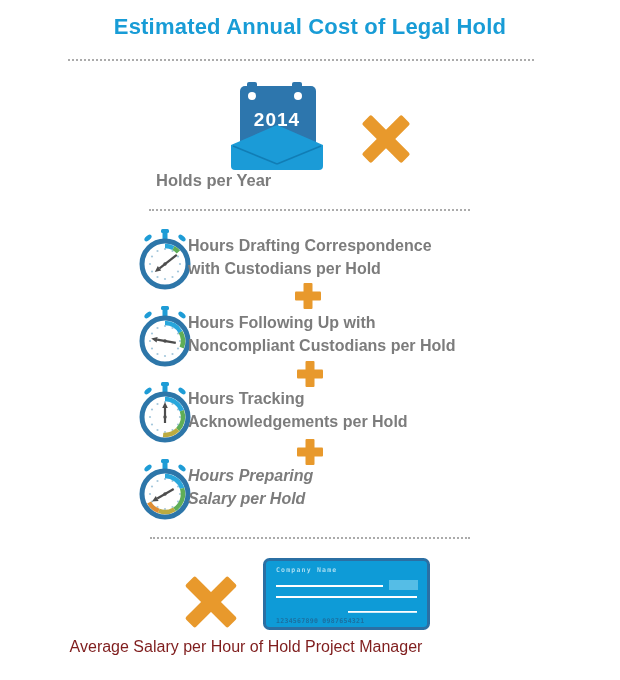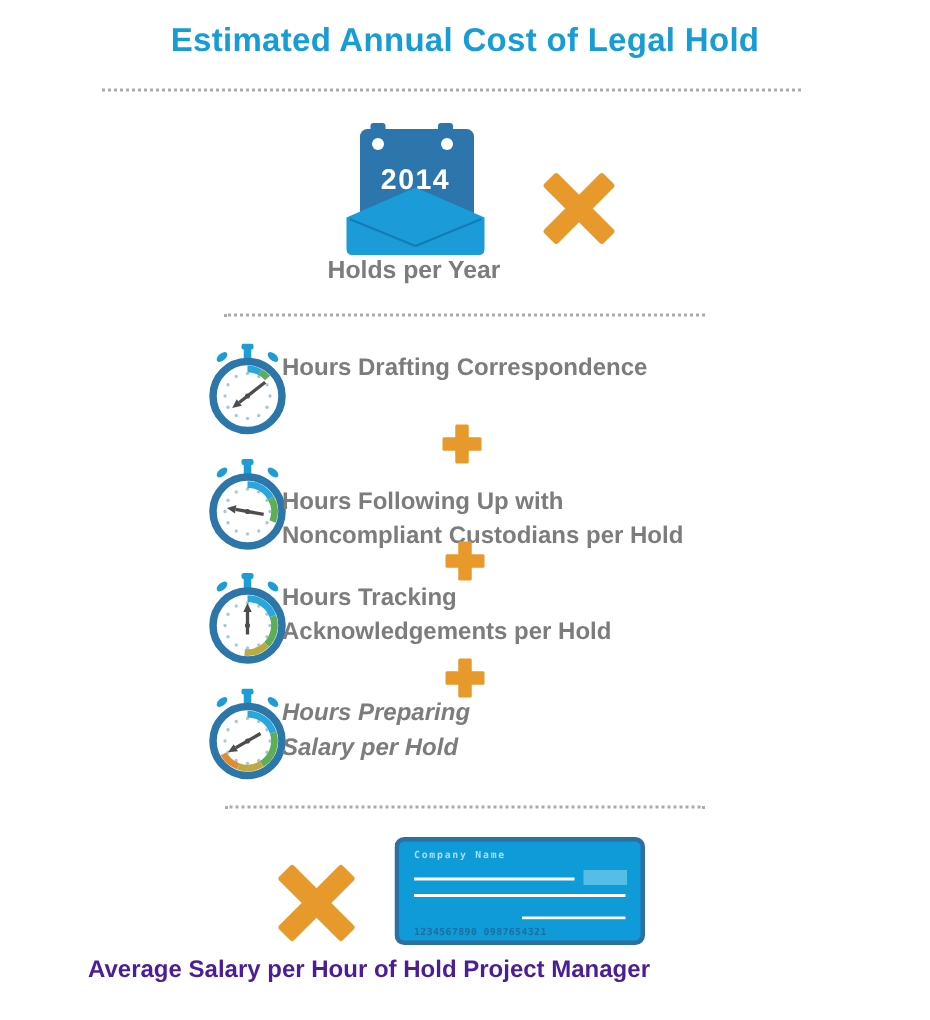--- a/index.html
+++ b/index.html
@@ -13,21 +13,21 @@
   }
   .dots{position:absolute;height:0;border-top:2px dotted #ABABAB;}
   .dots1{top:59px;left:68px;width:466px;}
   .dots2{top:209px;left:149px;width:321px;}
   .dots3{top:537px;left:150px;width:320px;}
 
   .calendar{position:absolute;left:230px;top:81px;width:95px;height:91px;}
   .cal-year{font-family:"Liberation Sans", sans-serif;font-size:19px;font-weight:bold;fill:#ffffff;letter-spacing:1px;}
 
   .holds-label{
-    position:absolute;top:171px;left:156px;width:240px;text-align:center;
+    position:absolute;top:171px;left:156px;width:240px;
     font-size:16.5px;font-weight:bold;color:#7C7C7C;
   }
 
   
   .op{position:absolute;}
   .op i{position:absolute;left:50%;top:50%;background:#E8992C;display:block;border-radius:2px;}
   .x1{left:362px;top:115px;width:48px;height:48px;}
   .x1 i{width:56px;height:13px;}
   .x2{left:186px;top:577px;width:50px;height:50px;}
   .x2 i{width:60px;height:14px;}
@@ -40,29 +40,29 @@
   .p2{left:297px;top:361px;}
   .p3{left:297px;top:439px;}
 
   .clock{position:absolute;left:134px;width:62px;height:62px;}
   .c1{top:229px;} .c2{top:306px;} .c3{top:382px;} .c4{top:459px;}
 
   .item-label{
     position:absolute;left:188px;width:290px;
     font-size:16px;font-weight:bold;color:#7C7C7C;line-height:22.5px;
   }
-  .t1{top:235px;} .t2{top:312px;margin-top:12px;} .t3{top:388px;} .t4{top:465px;font-style:italic;}
+  .t1{top:235px;} .t2{top:312px;} .t3{top:388px;} .t4{top:465px;font-style:italic;}
 
   .check{position:absolute;left:263px;top:558px;width:193px;height:72px;}
   .check-company{font-family:"DejaVu Sans Mono", monospace;font-size:6.5px;font-weight:bold;fill:#A8DEF2;letter-spacing:1.2px;}
   .check-numbers{font-family:"DejaVu Sans Mono", monospace;font-size:6.5px;font-weight:bold;fill:#1C6F9F;letter-spacing:.3px;}
 
   .avg-label{
     position:absolute;top:638px;left:0;width:492px;text-align:center;
-    font-size:16px;font-weight:bold;color:#4c1d95;
+    font-size:16px;font-weight:normal;color:#7f1d1d;
   }
 </style>
 </head>
 <body>
 
 <div class="canvas">
 
   <h1 class="page-title">Estimated Annual Cost of Legal Hold</h1>
 
   <div class="dots dots1"></div>
@@ -108,20 +108,21 @@
         <circle cx="18.0" cy="27.5" r="1.1" fill="#A5C8DC"></circle>
         <circle cx="23.5" cy="22.0" r="1.1" fill="#A5C8DC"></circle>
         <path d="M31.0,17.0 A18,18 0 0 1 39.5,19.1" stroke="#29A7DC" stroke-width="4.5" fill="none" stroke-linecap="butt"></path>
         <path d="M39.5,19.1 A18,18 0 0 1 44.4,23.0" stroke="#5FAE57" stroke-width="4.5" fill="none" stroke-linecap="butt"></path>
         <line x1="42.8" y1="25.8" x2="25.5" y2="39.3" stroke="#4D4D4D" stroke-width="2.2"></line>
         <polygon points="20.8,43.0 23.8,37.1 27.2,41.5" fill="#4D4D4D"></polygon>
         <circle cx="31" cy="35" r="1.7" fill="#4D4D4D"></circle>
       </svg></span>
   <div class="item-label t1">
     <div>Hours Drafting Correspondence</div>
+    <div>with Custodians per Hold</div>
   </div>
 
   <div class="op plus p1">
       <i class="h"></i>
       <i class="v"></i>
     </div>
 
   <span class="clock c2"><svg width="62" height="62" viewBox="0 0 62 62">
         <rect x="27" y="0" width="8" height="4" rx="1.5" fill="#1E9CD6"></rect>
         <rect x="28.5" y="3" width="5" height="7" fill="#1E9CD6"></rect>

